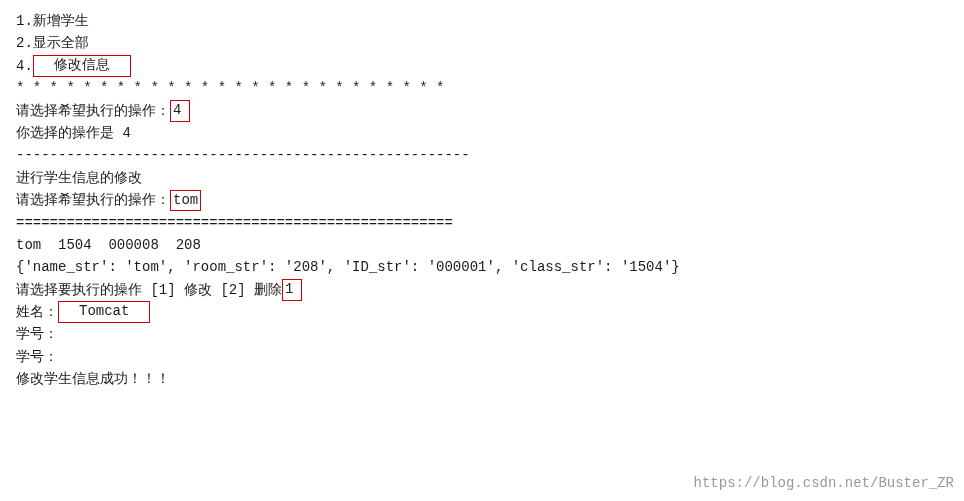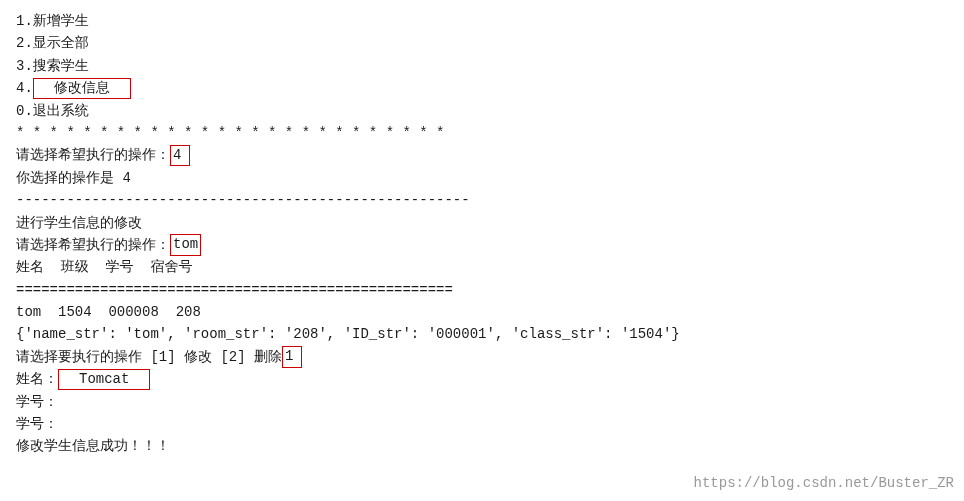--- a/index.html
+++ b/index.html
@@ -76,27 +76,21 @@
 
 <div class="terminal">
 
   <div class="line">
     <span>1.新增学生</span>
   </div>
   <div class="line">
     <span>2.显示全部</span>
   </div>
   <div class="line">
-    <span>3.搜索学生</span>
-  </div>
-  <div class="line">
     <span>4.</span><span class="highlight-box-red">修改信息</span>
-  </div>
-  <div class="line">
-    <span>0.退出系统</span>
   </div>
   <div class="line">
     <span>* * * * * * * * * * * * * * * * * * * * * * * * * *</span>
   </div>
 
   <div class="line">
     <span>请选择希望执行的操作：</span><span class="highlight-box">4</span>
   </div>
   <div class="line">
     <span>你选择的操作是 4</span>
@@ -104,23 +98,20 @@
 
   <div class="line separator-dashes">
     <span>------------------------------------------------------</span>
   </div>
 
   <div class="line">
     <span>进行学生信息的修改</span>
   </div>
   <div class="line">
     <span>请选择希望执行的操作：</span><span class="highlight-box">tom</span>
-  </div>
-  <div class="line">
-    <span>姓名  班级  学号  宿舍号</span>
   </div>
 
   <div class="line separator-equals">
     <span>====================================================</span>
   </div>
 
   <div class="line">
     <span>tom  1504  000008  208</span>
   </div>
   <div class="line">

